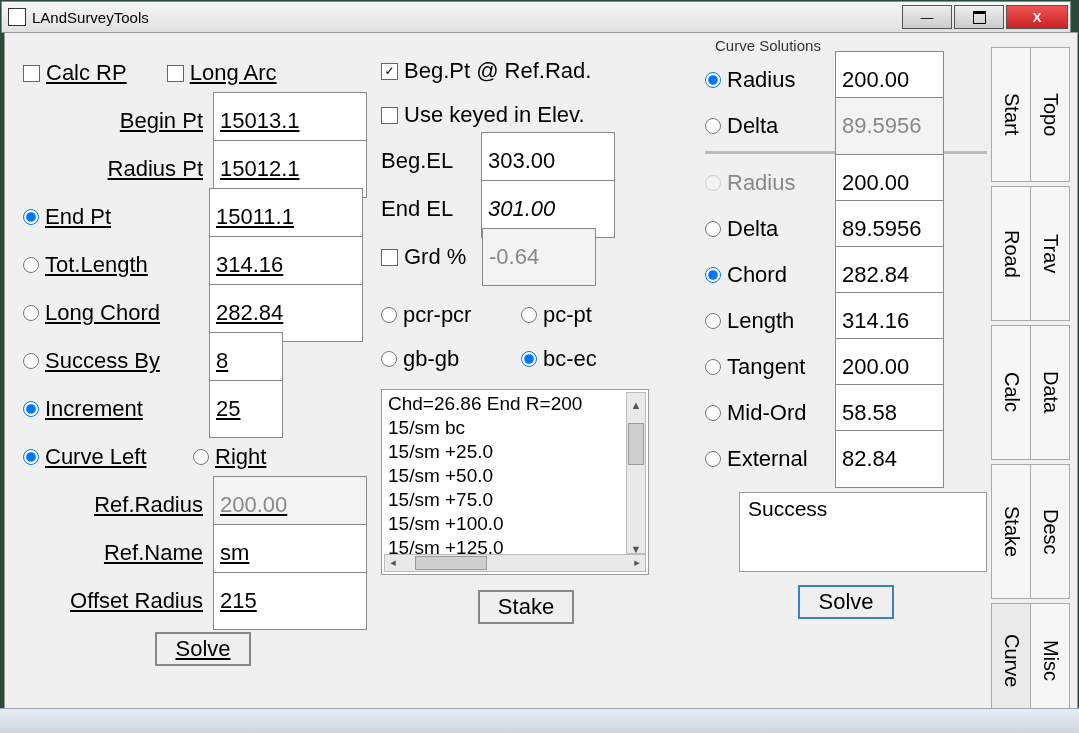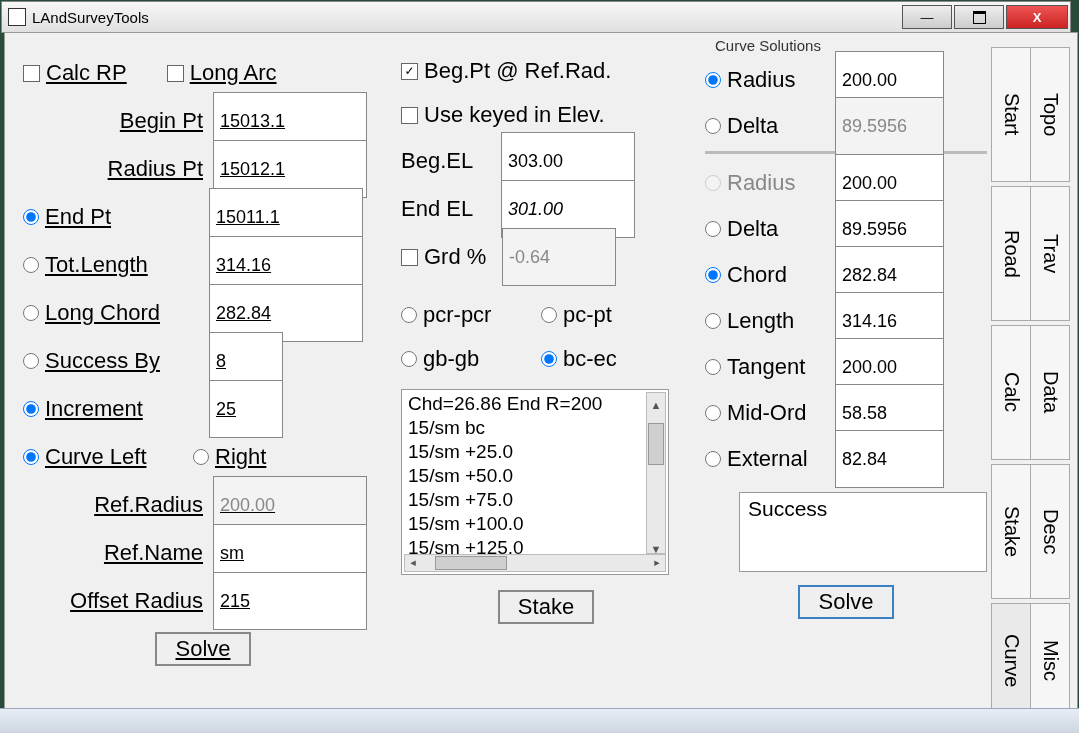--- a/index.html
+++ b/index.html
@@ -15,29 +15,29 @@
   .min { background:linear-gradient(#eee,#ccc); }
   .max { background:linear-gradient(#eee,#ccc); }
   .close { background:linear-gradient(#e55,#c22); color:#fff; width:60px; font-weight:bold; }
   .max-glyph { width:11px; height:9px; border:1px solid #000; border-top-width:3px; }
 
   .client { position:absolute; top:32px; left:4px; width:1072px; height:676px;
     background:#f0f0f0; border:1px solid #999; }
 
   .col { position:absolute; }
   .col1 { left:18px;  top:16px; width:360px;text-decoration:underline; }
-  .col2 { left:396px; top:16px; width:290px; }
+  .col2 { left:376px; top:16px; width:290px; }
   .col3 { left:700px; top:12px; width:282px; }
   .sidetabs { position:absolute; right:6px; top:14px; width:80px; }
 
   .row { display:flex; align-items:center; height:48px; }
   .row-s { height:44px; }
   .lbl { font-size:22px; }
   .lbl-right { text-align:right; }
-  input.txt { font-size:18px; height:32px; padding:12px 6px; border:1px solid #888; background:#fff; }
+  input.txt { font-size:22px; height:32px; padding:12px 6px; border:1px solid #888; background:#fff; }
   input.txt:disabled, .disabled-txt { color:#888; background:#f3f3f3; }
   .chk { width:15px; height:15px; border:1px solid #666; margin-right:6px; display:inline-flex;
     align-items:center; justify-content:center; font-size:12px; line-height:1; background:#fff; }
   .chk.checked::after { content:"✓"; }
   input[type=radio] { width:16px; height:16px; margin:0 6px 0 0; }
   .rlabel { display:flex; align-items:center; font-size:22px; }
 
   button.btn { font-size:22px; padding:2px 18px; border:2px solid #888; background:#efefef; }
   button.btn.primary { border-color:#3b82c4; }
 

